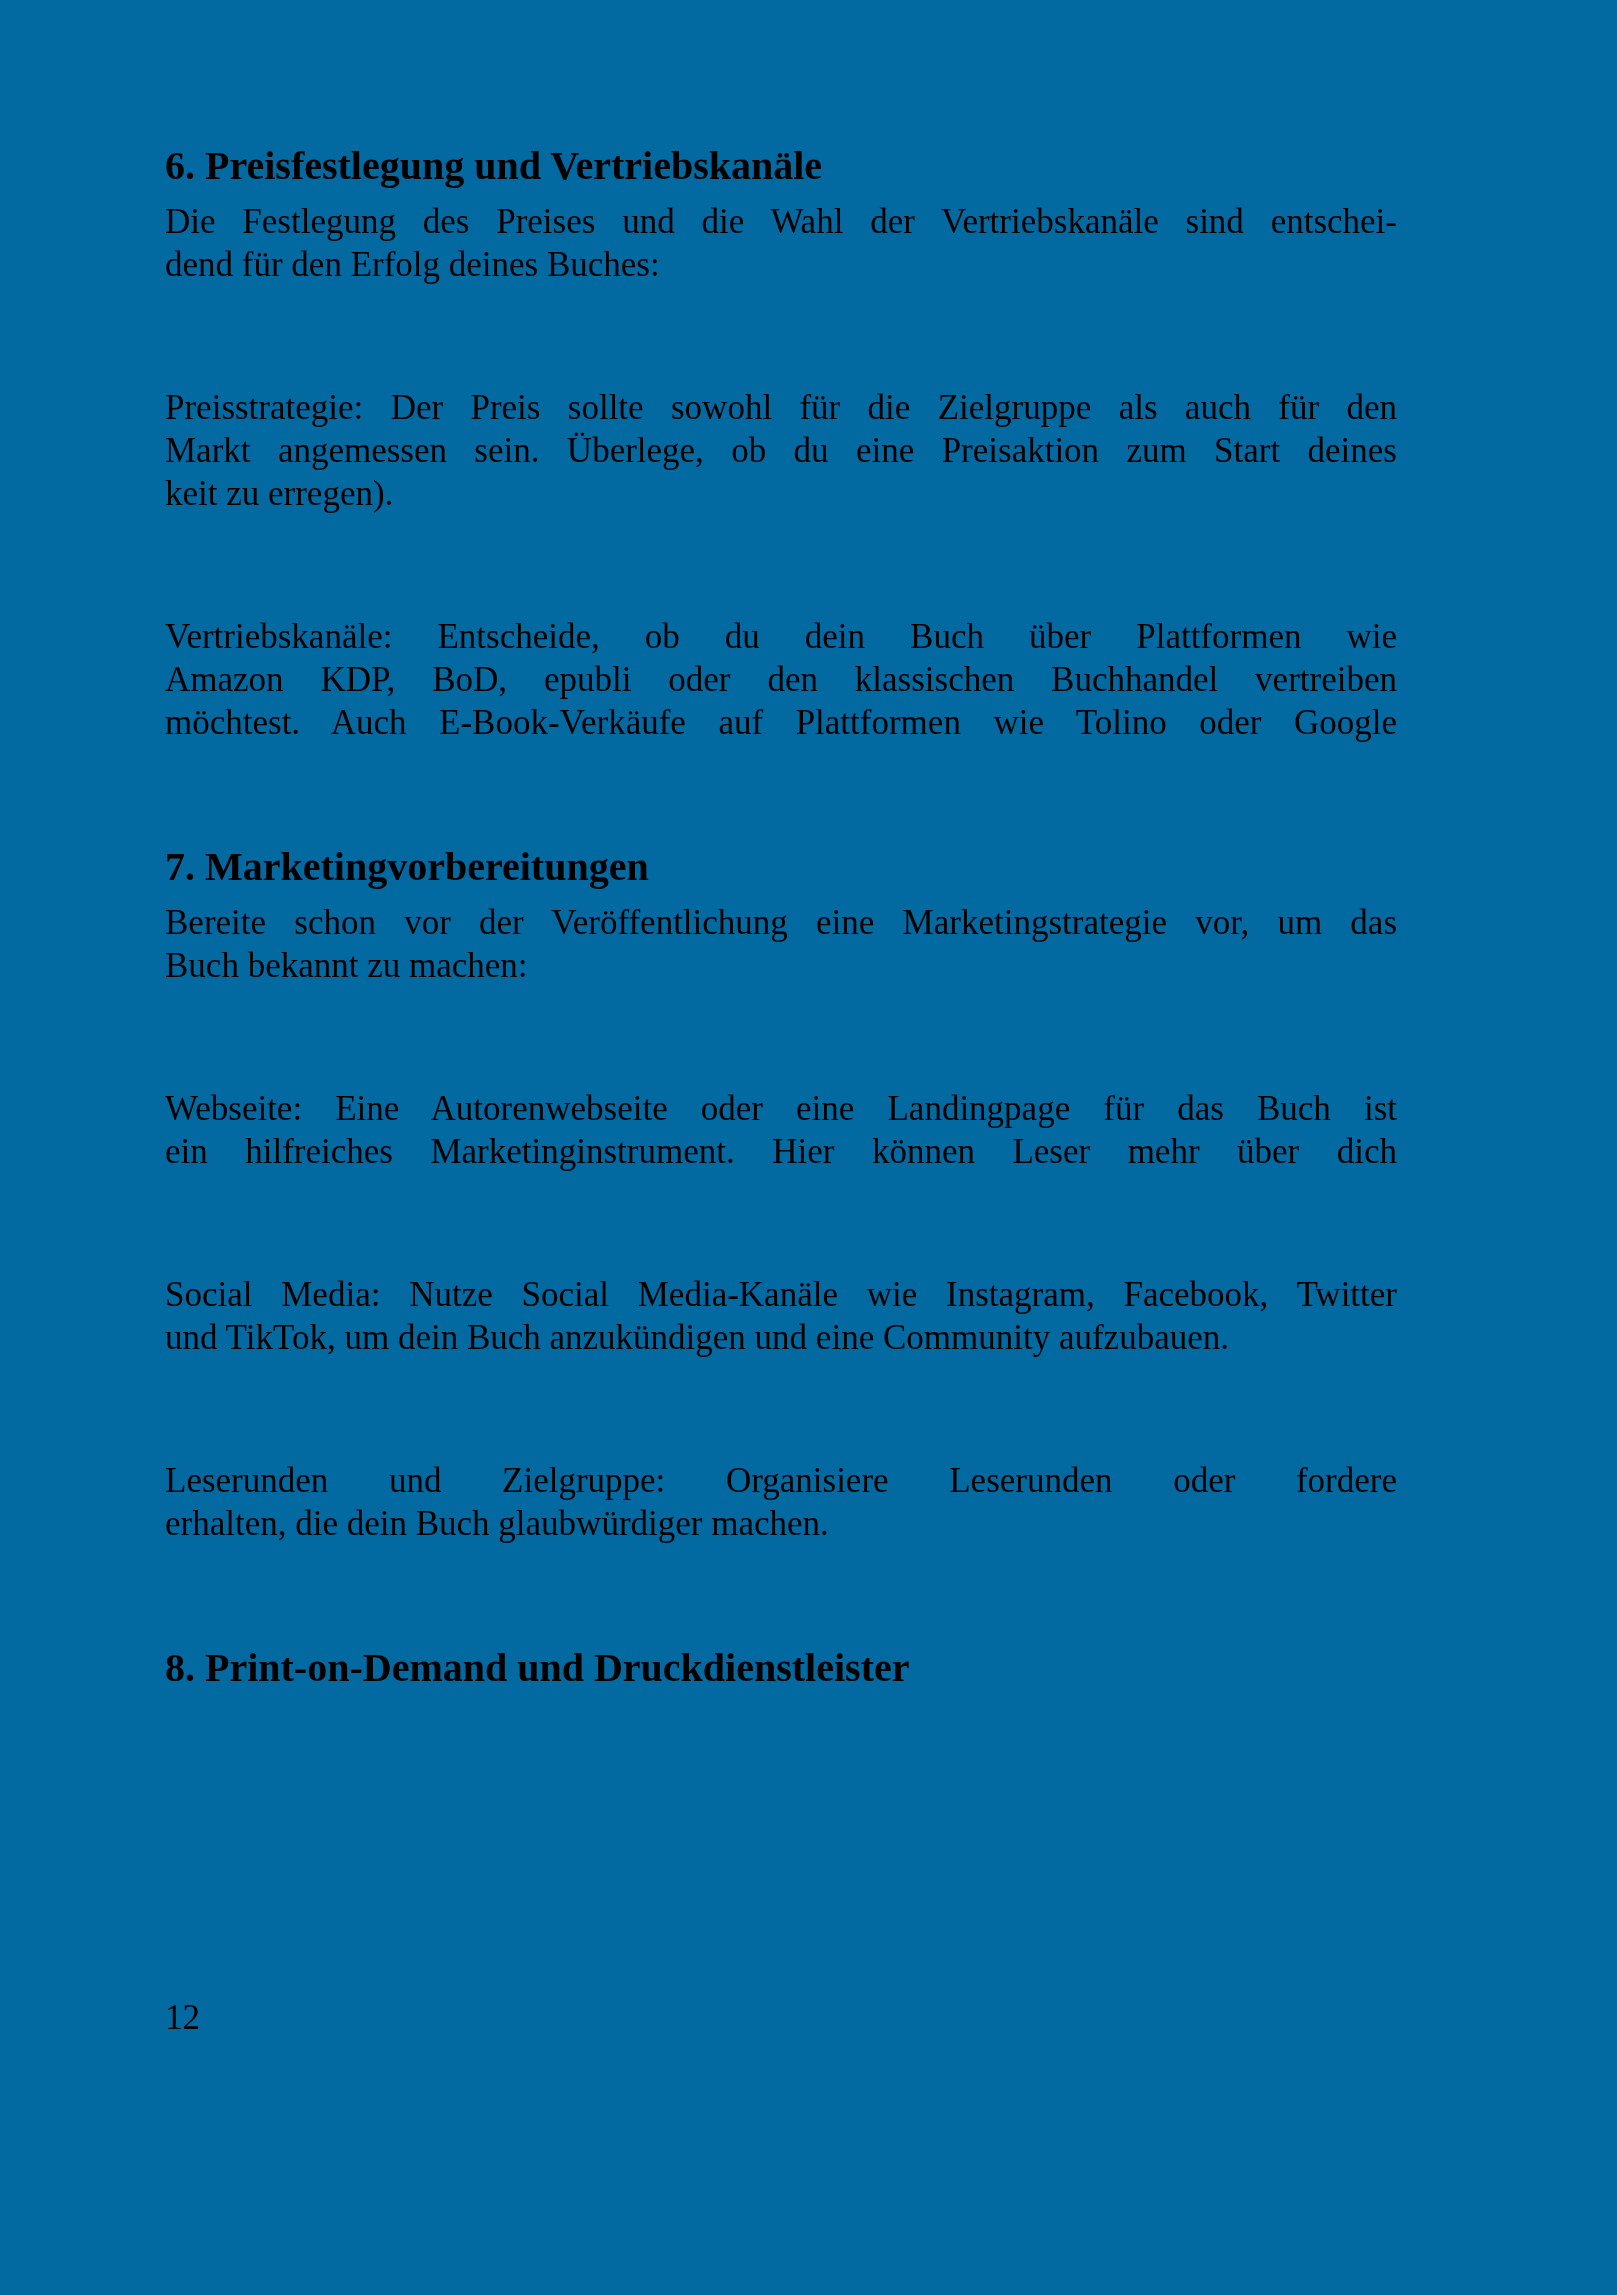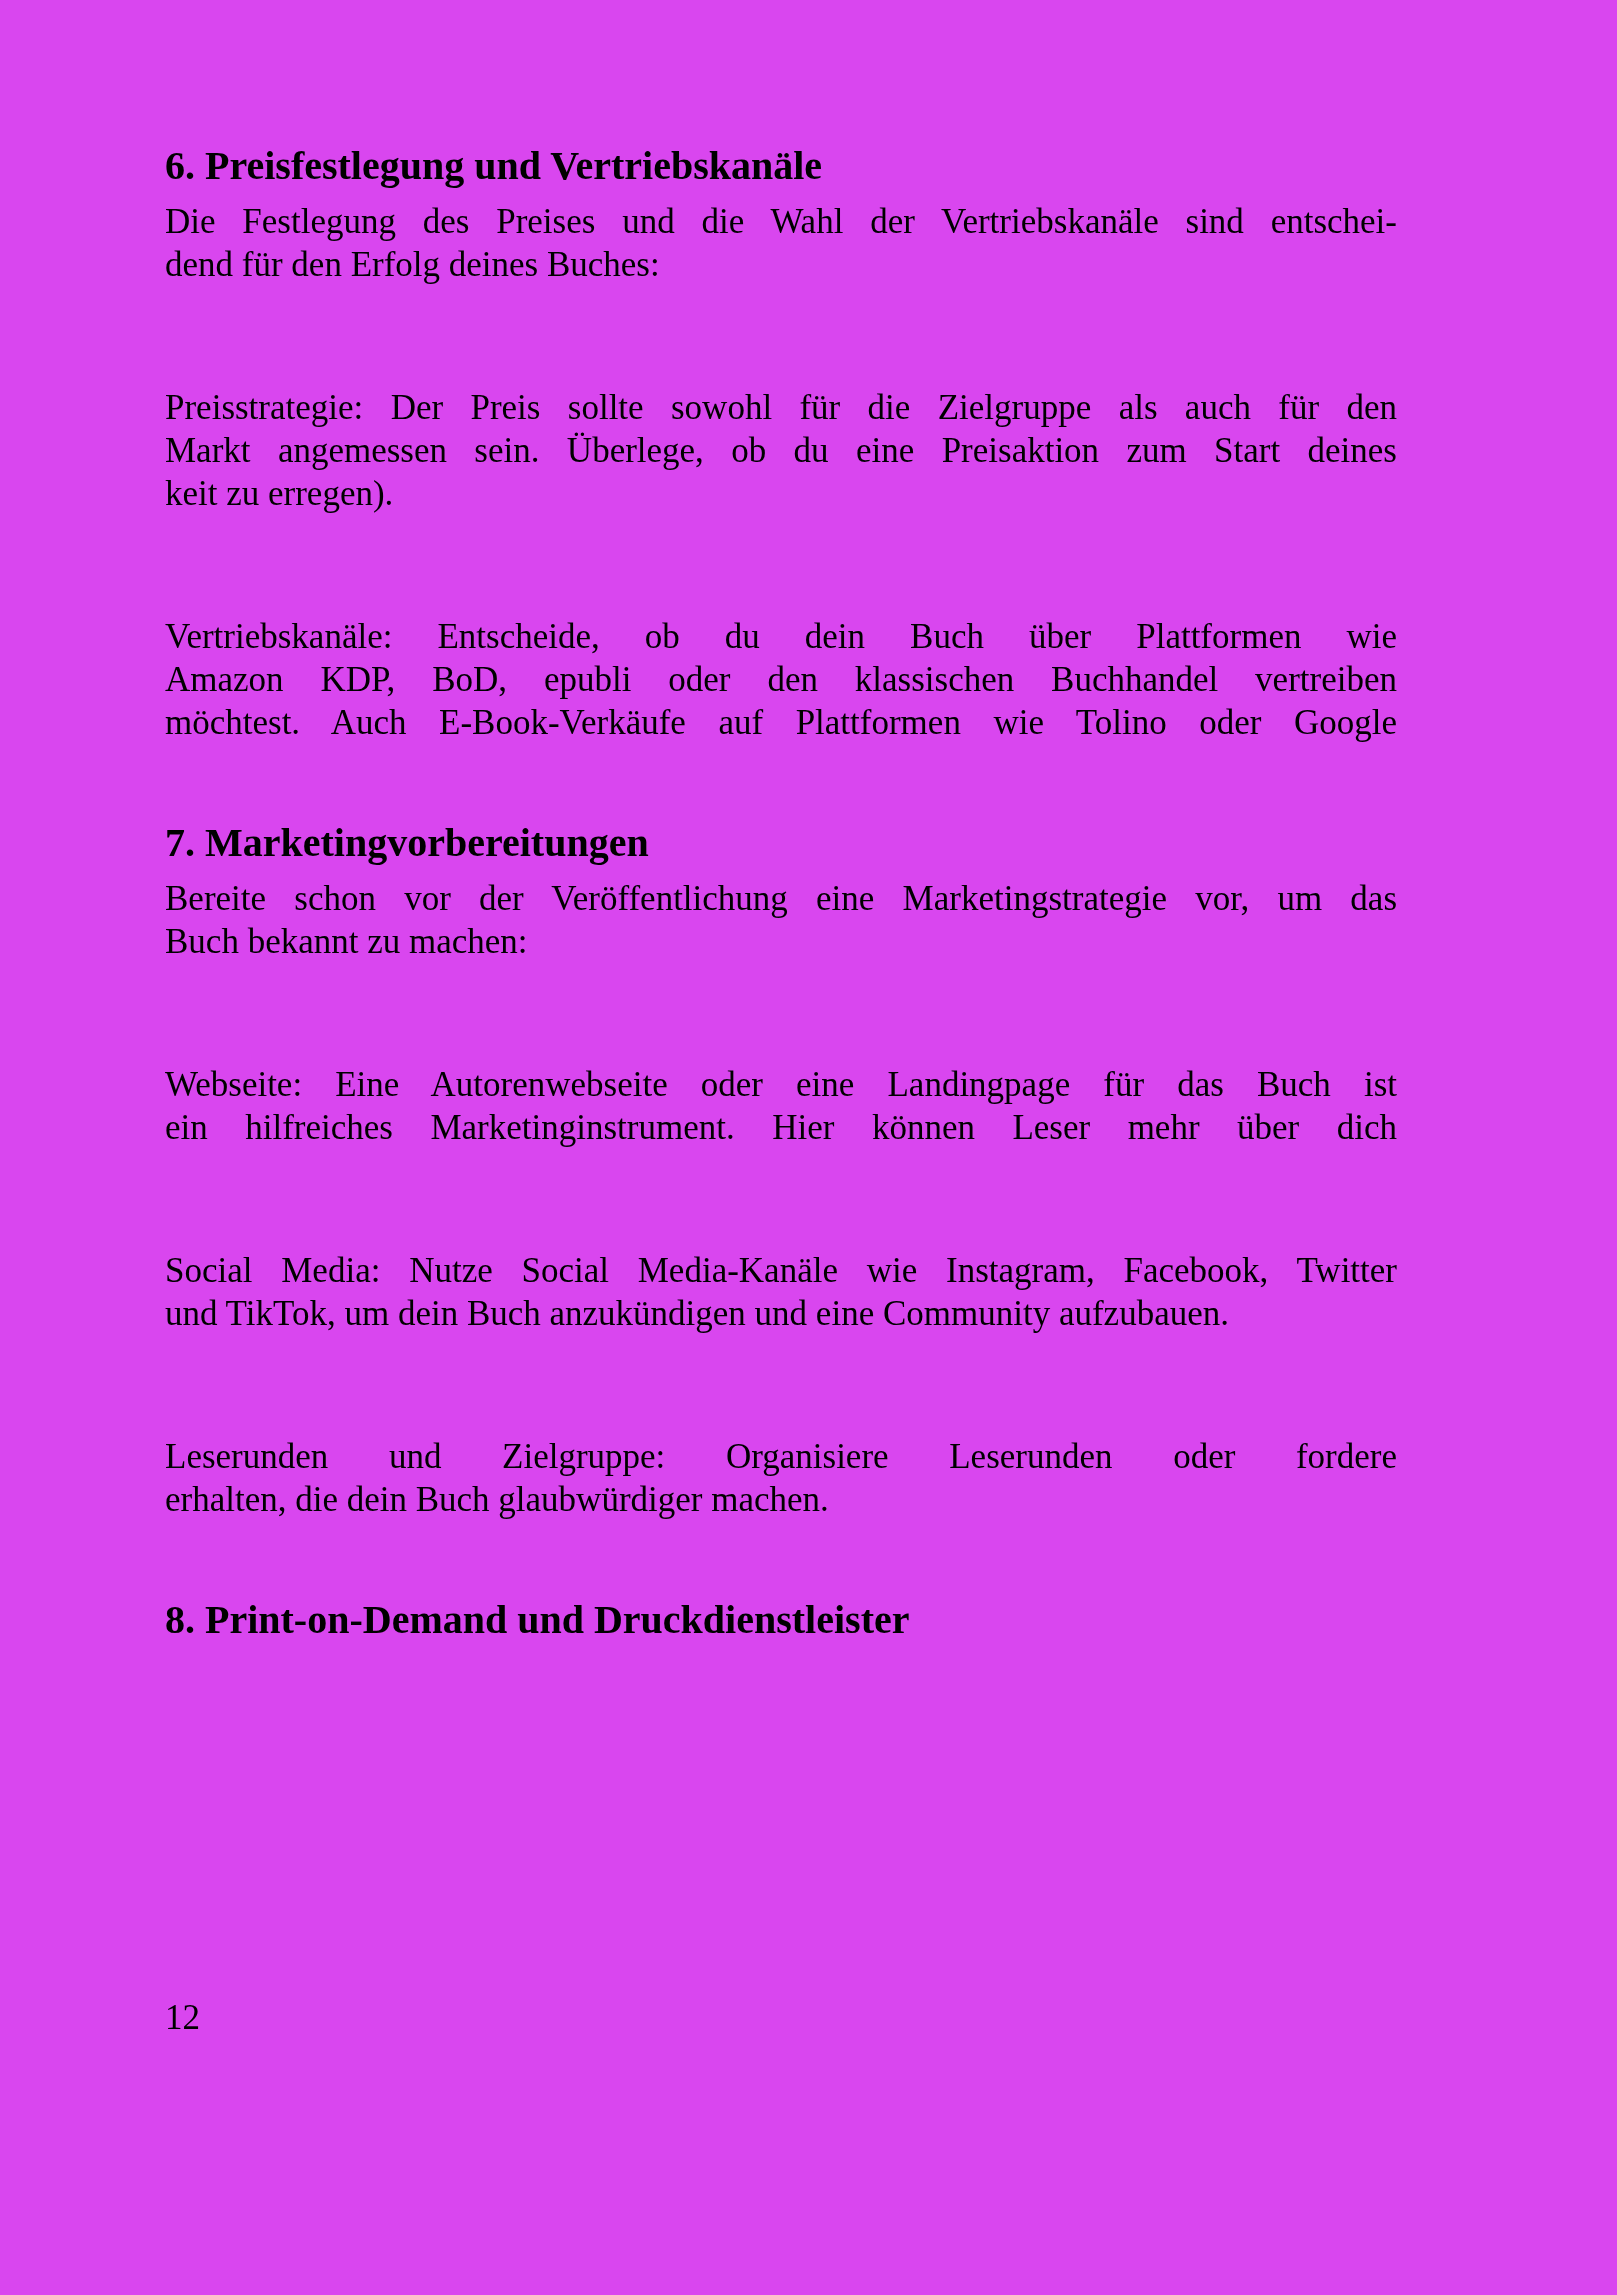--- a/index.html
+++ b/index.html
@@ -4,40 +4,40 @@
 <style>
   html, body {
     margin: 0;
     padding: 0;
     background: #ffffff;
   }
   .page {
     position: relative;
     width: 1618px;
     height: 2295px;
-    background: #d946ef;
+    background: #0369a1;
     color: #000000;
     font-family: "Liberation Serif", serif;
     font-size: 35px;
     line-height: 43px;
     overflow: hidden;
   }
   .content {
     padding: 144px 221px 0 165px;
   }
   .block { margin: 0; }
   .block.heading {
     font-size: 40px;
     font-weight: 700;
     line-height: 43px;
   }
   
   .block + .block { margin-top: 100px; }
   .block.heading + .block.paragraph { margin-top: 13px; }
-  .block.paragraph + .block.heading { margin-top: 77px; }
+  .block.paragraph + .block.heading { margin-top: 101px; }
   .line { 
     white-space: normal;
   }
   .line.justified {
     text-align: justify;
     text-align-last: justify;
   }
   .line.plain {
     text-align: left;
   }

